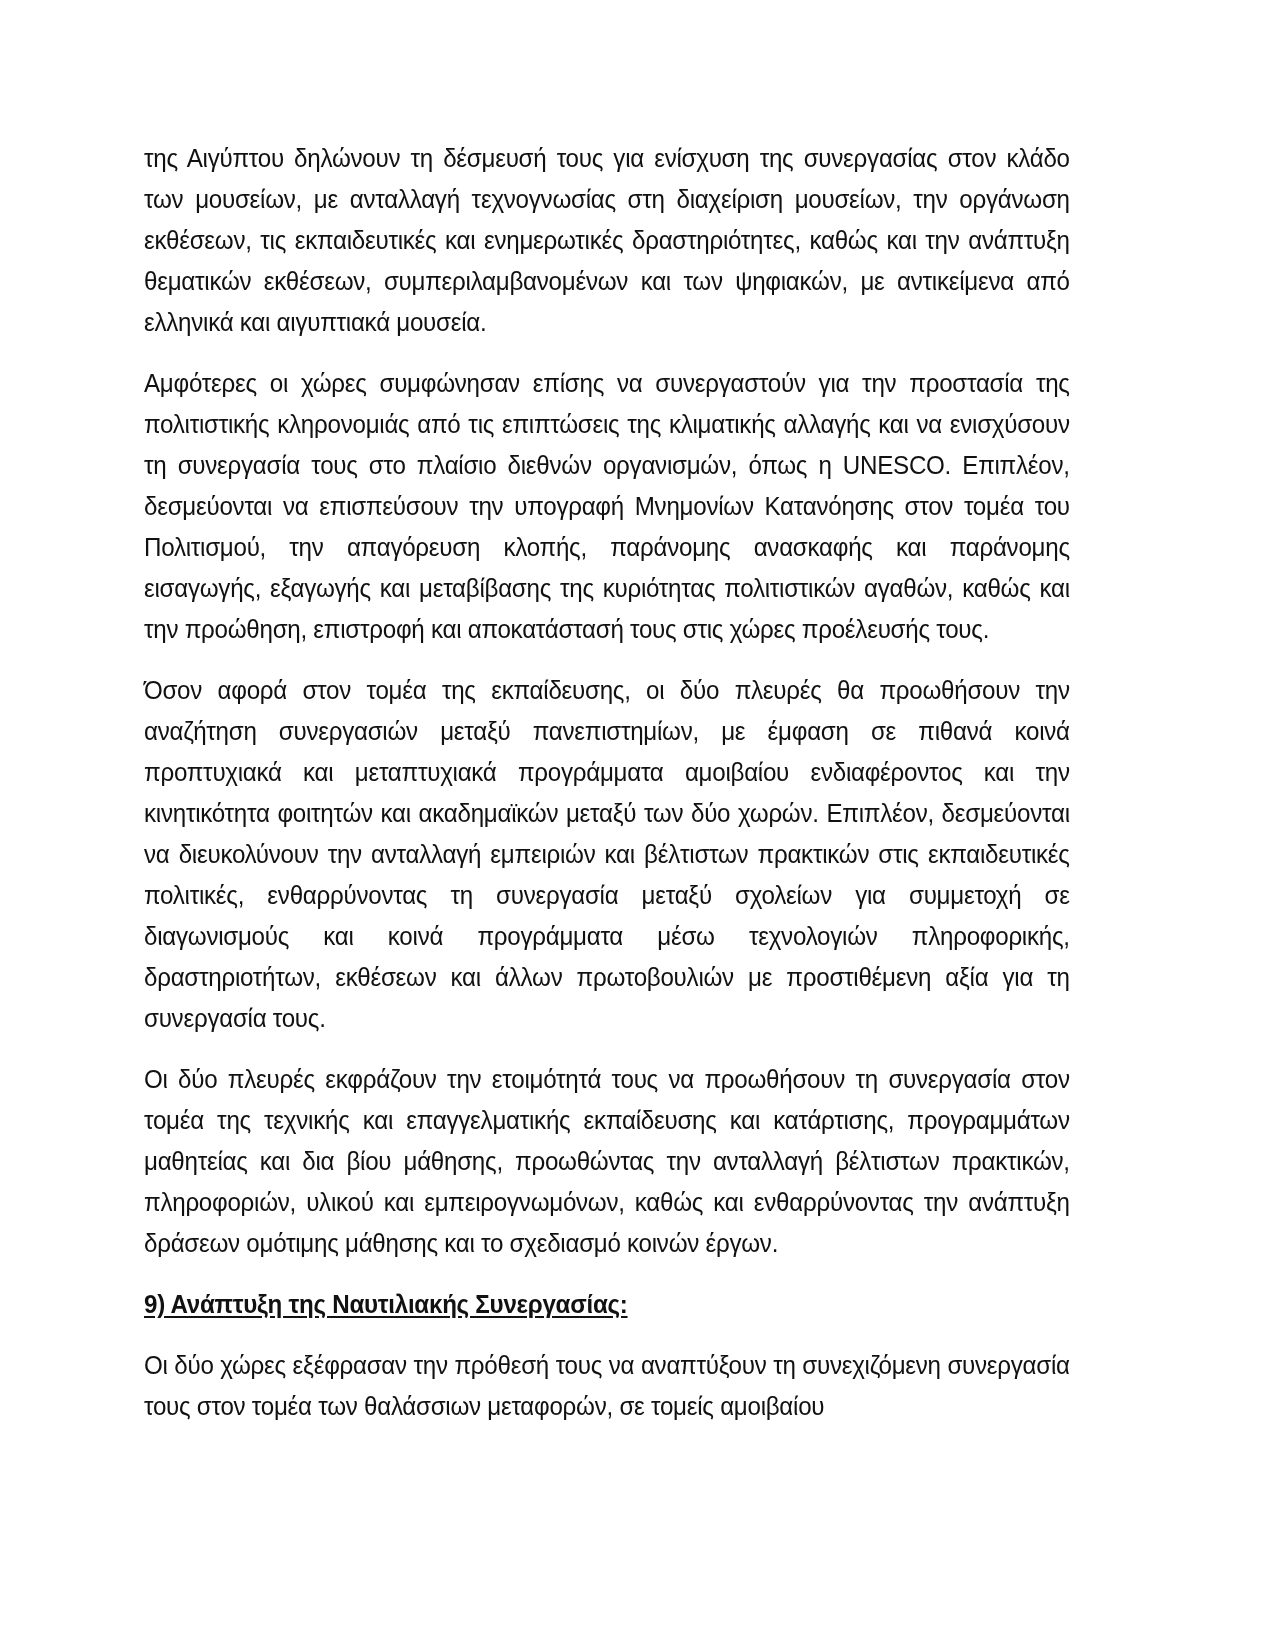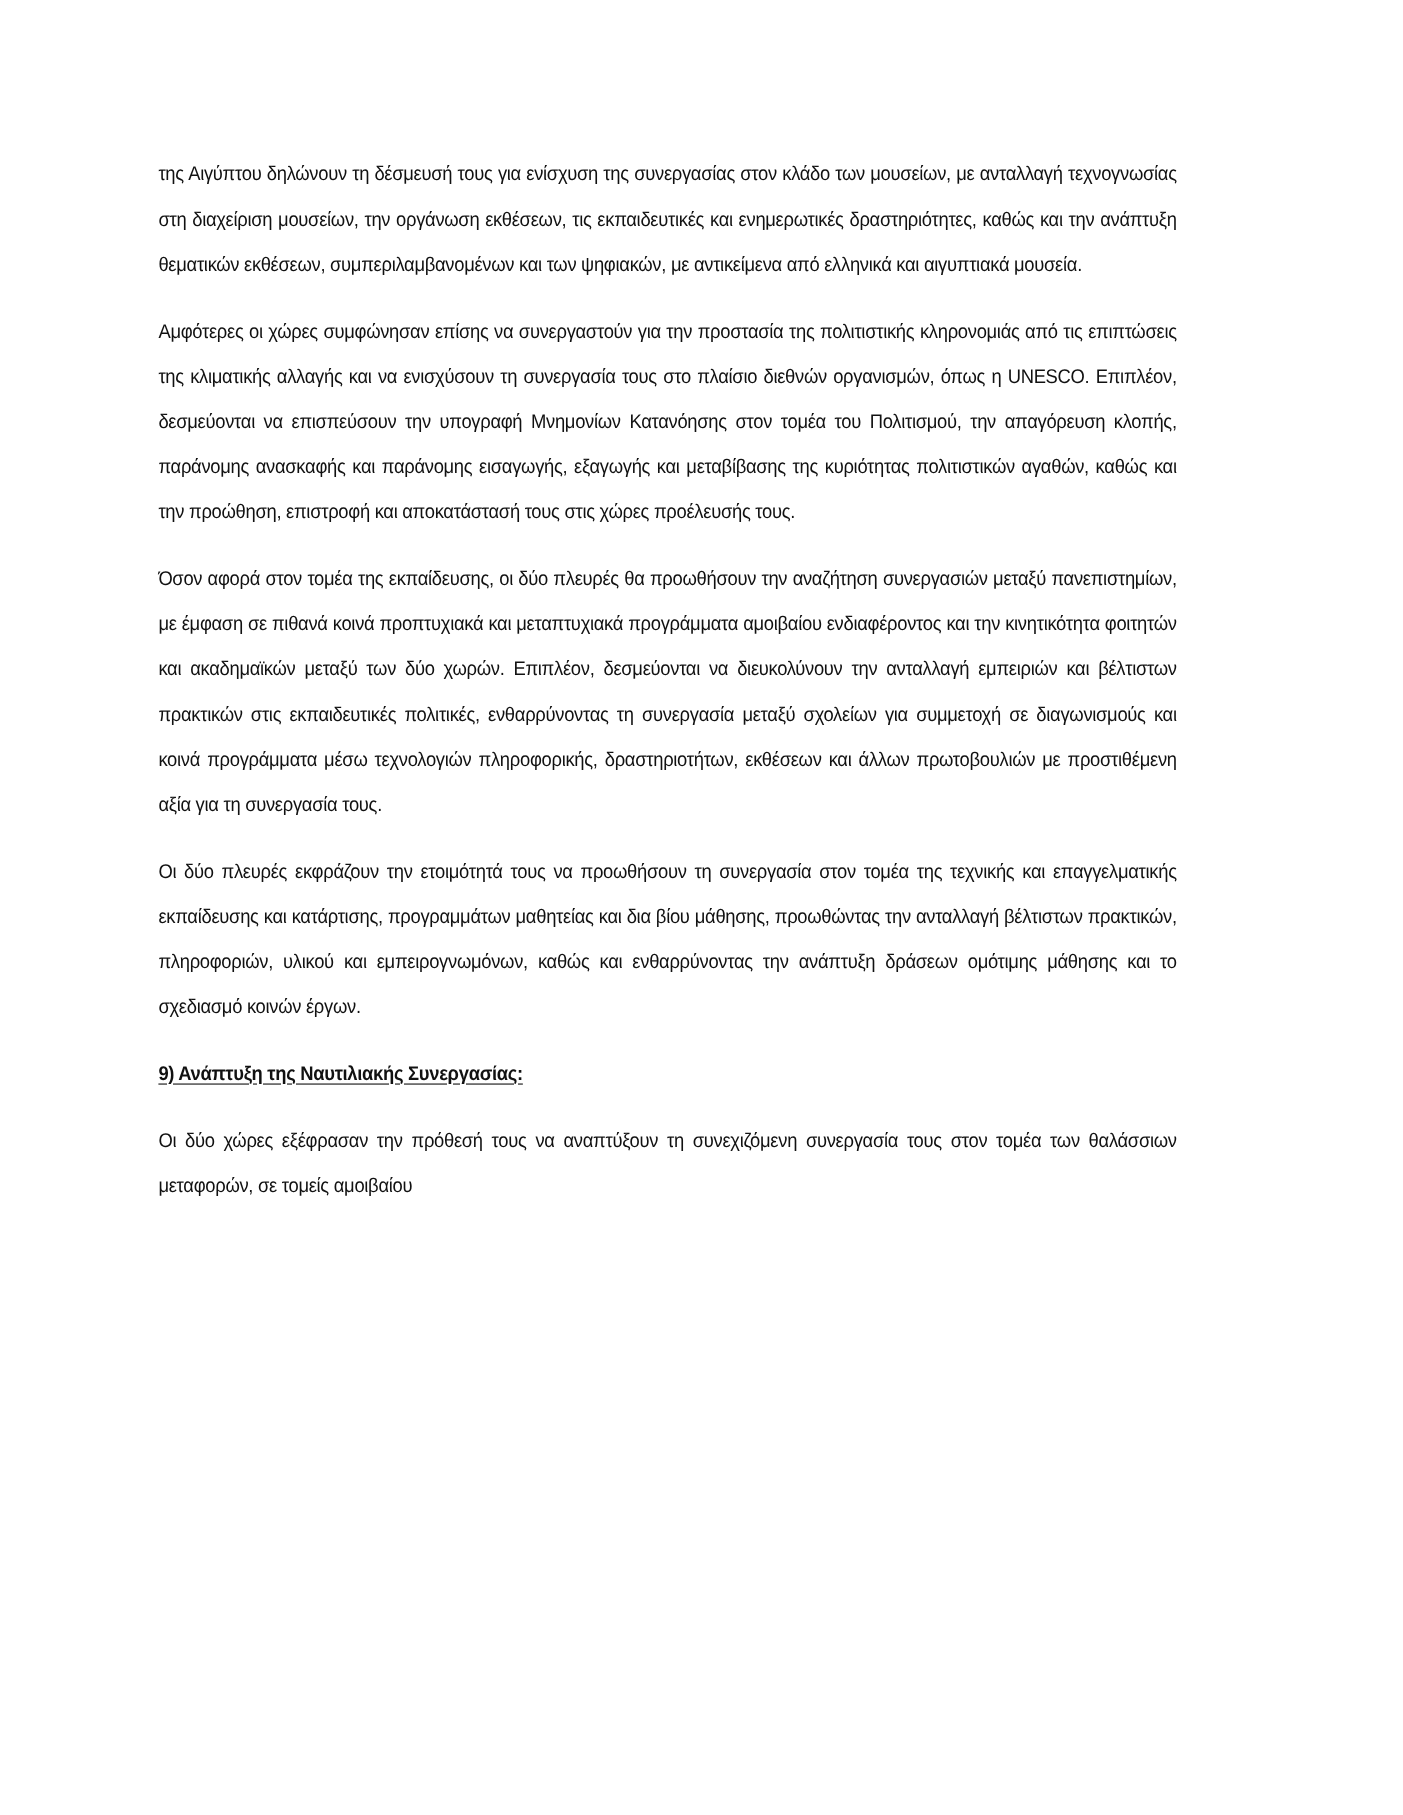--- a/index.html
+++ b/index.html
@@ -12,21 +12,21 @@
       height: 1650px;
       position: relative;
       overflow: hidden;
     }
     .page {
       position: absolute;
       left: 144px;
       top: 138px;
       width: 926px;
       font-family: "Liberation Sans", sans-serif;
-      font-size: 18px;
+      font-size: 26px;
       line-height: 41px;
       color: #111111;
     }
     .para {
       margin: 0 0 20px 0;
       text-align: justify;
       text-align-last: left;
       letter-spacing: -0.3px;
       transform: scaleX(0.93);
       transform-origin: left top;

